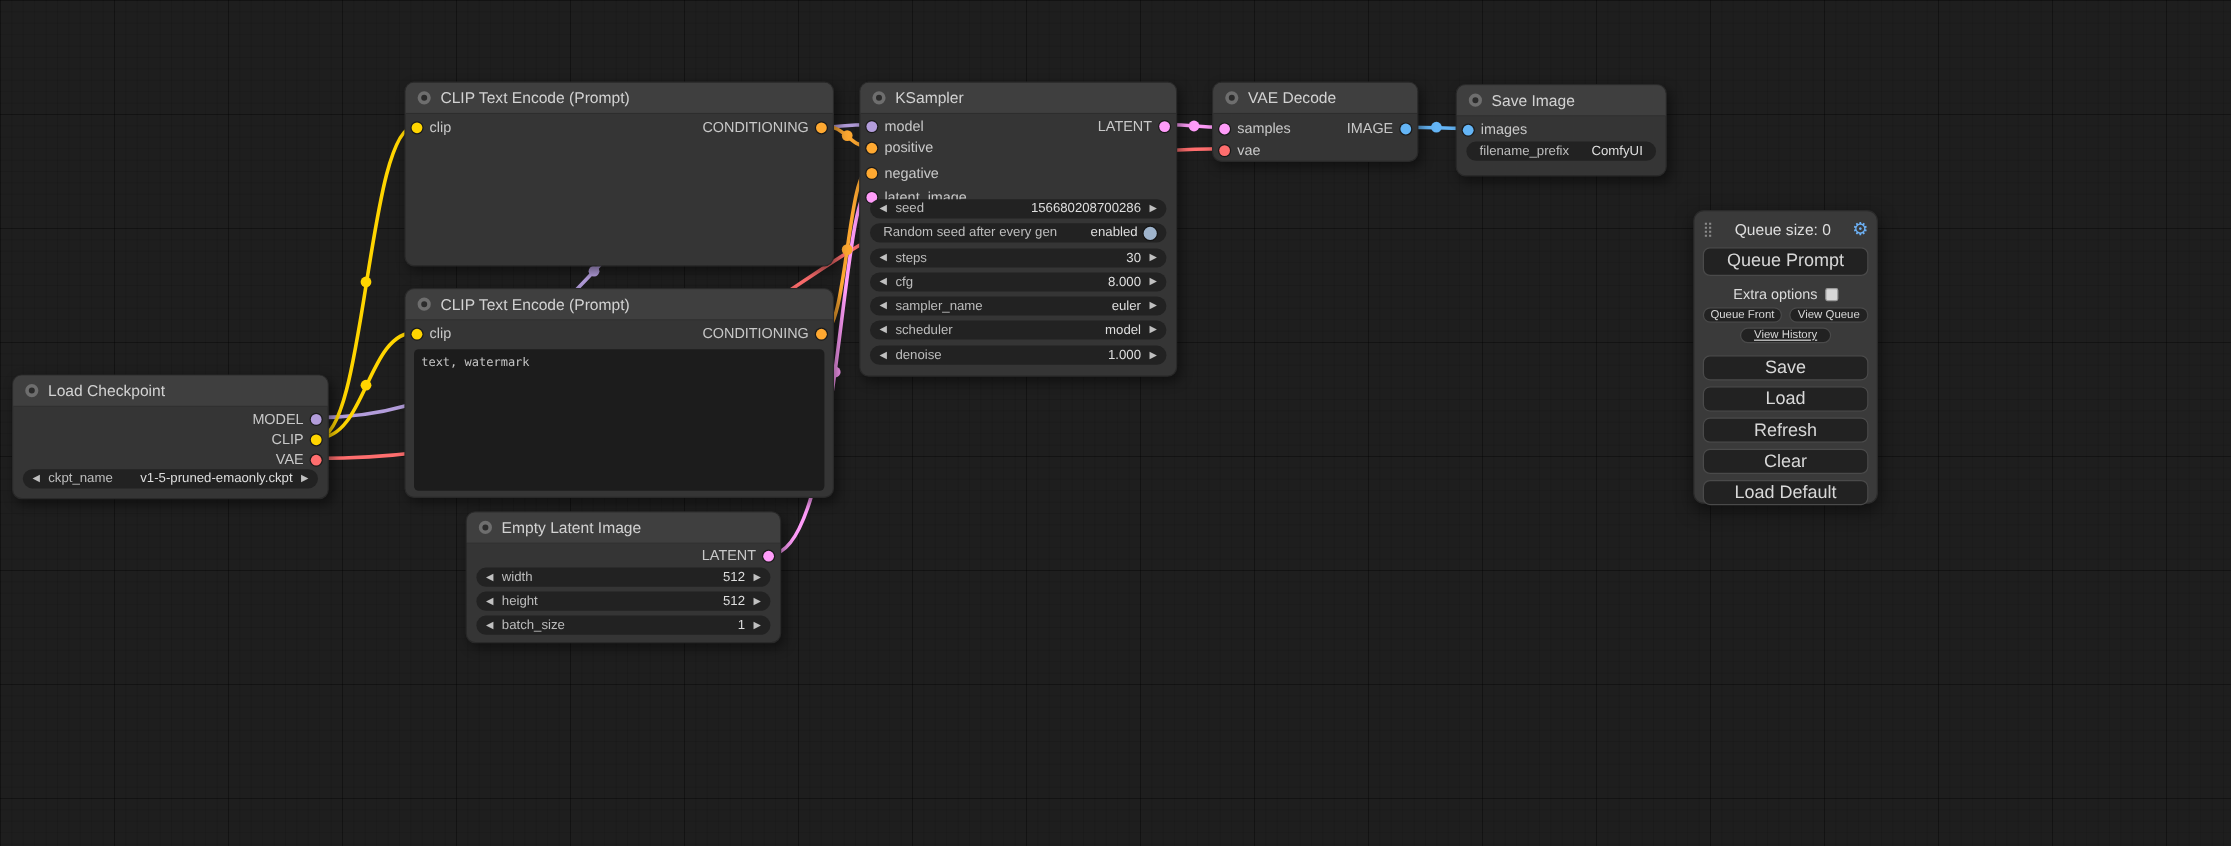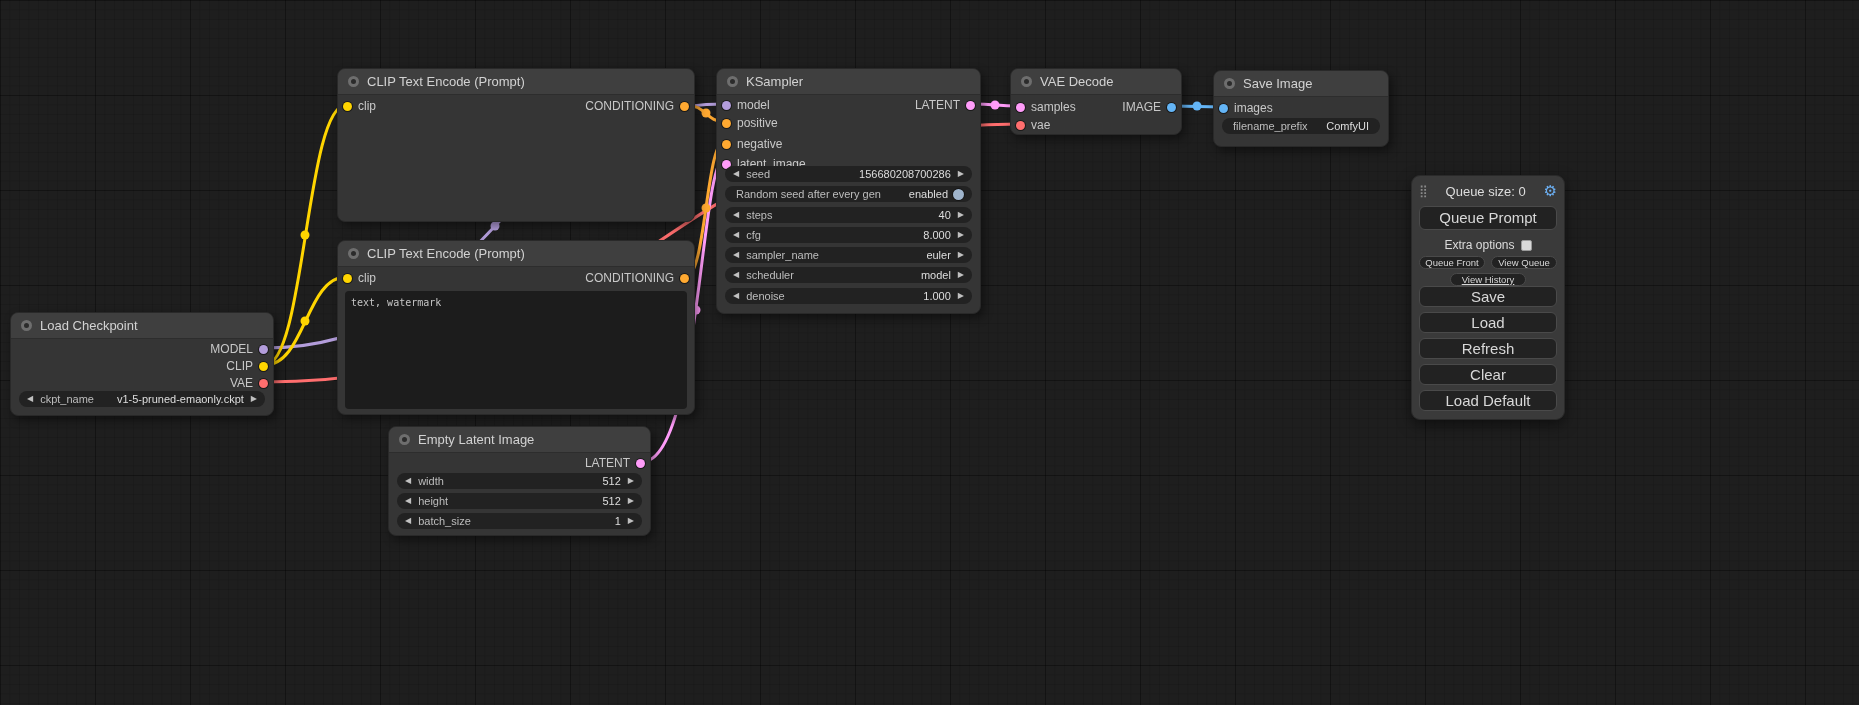--- a/index.html
+++ b/index.html
@@ -86,21 +86,21 @@
   }
   .mbtn.big { height:21px; font-size:15px; line-height:19px; margin-top:5px; }
   .mbtn.queue { height:24px; font-size:15px; line-height:22px; }
   .mbtn.small { height:13px; font-size:9.5px; line-height:11px; border-radius:7px; padding:0 4px; }
   .extra-row { margin-top:8px; height:14px; display:flex; align-items:center; justify-content:center; gap:6px; color:#dcdcdc; font-size:12px; }
   .checkbox { width:11px; height:11px; background:#d8d8d8; border-radius:2px; border:1px solid #9a9a9a; cursor:pointer; }
   .small-row { margin-top:4px; display:flex; gap:6px; }
   .small-row .mbtn { flex:1; margin-top:0; }
   .vh-row { margin-top:4px; display:flex; justify-content:center; }
   .vh-row .mbtn { width:76px; margin-top:0;text-decoration:underline; }
-  .btn-stack { }
+  .btn-stack { margin-top:10px; }
 </style>
 </head>
 <body>
 
 <svg id="wires" width="1859" height="705">
   <path class="wire" d="M 265 348 C 495 348, 495 104, 725 104" stroke="#B39DDB"></path>
   <path class="wire" d="M 265 365 C 305 365, 306 105, 346 105" stroke="#FFD500"></path>
   <path class="wire" d="M 265 365 C 305 365, 306 277, 346 277" stroke="#FFD500"></path>
   <path class="wire" d="M 265 382 C 642 382, 642 124, 1019 124" stroke="#FF6E6E"></path>
   <path class="wire" d="M 686 105 C 706 105, 706 122, 725 122" stroke="#FFA931"></path>
@@ -238,21 +238,21 @@
     <span class="warrow">▶</span>
   </div>
   <div class="widget noarrow" style="top:117px;">
     <span class="wlabel">Random seed after every gen</span>
     <span class="wvalue">enabled</span>
     <span class="toggleknob"></span>
   </div>
   <div class="widget" style="top:138px;">
     <span class="warrow">◀</span>
     <span class="wlabel">steps</span>
-    <span class="wvalue">40</span>
+    <span class="wvalue">30</span>
     <span class="warrow">▶</span>
   </div>
   <div class="widget" style="top:158px;">
     <span class="warrow">◀</span>
     <span class="wlabel">cfg</span>
     <span class="wvalue">8.000</span>
     <span class="warrow">▶</span>
   </div>
   <div class="widget" style="top:178px;">
     <span class="warrow">◀</span>

